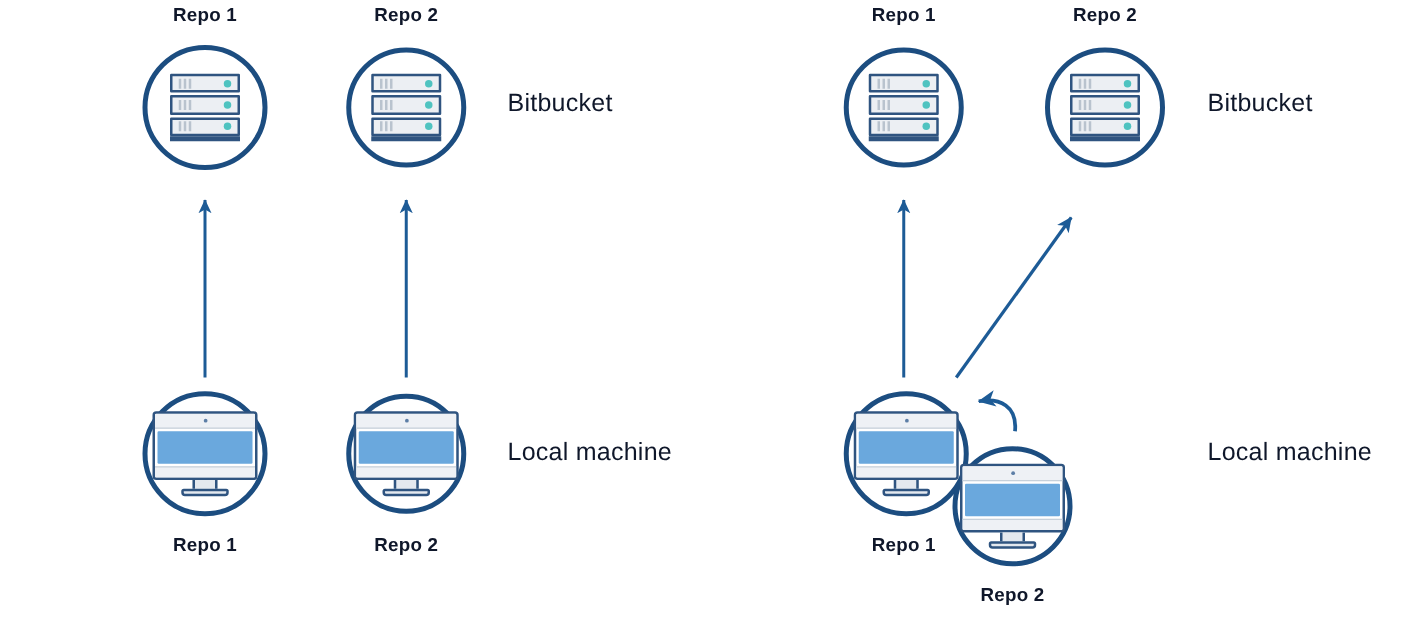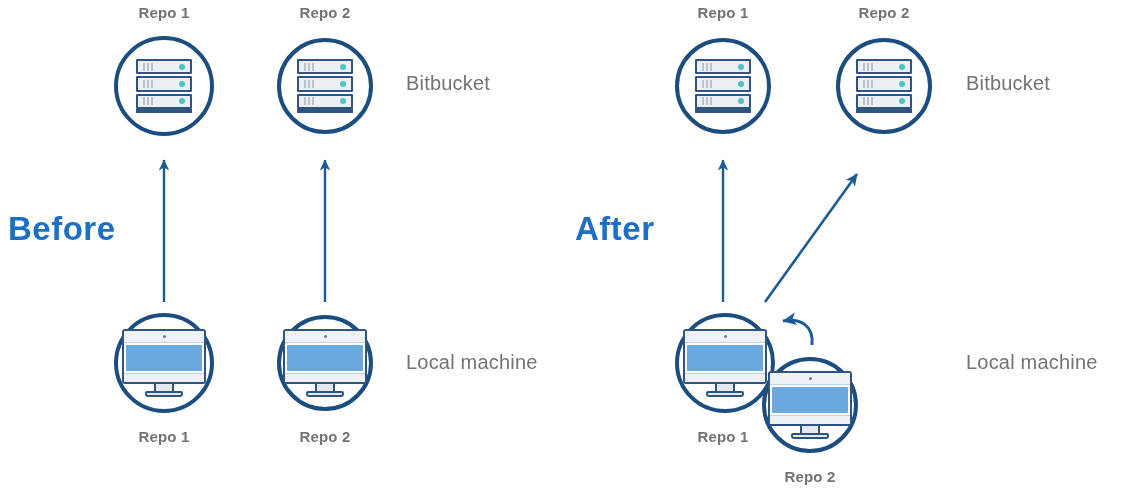--- a/index.html
+++ b/index.html
@@ -9,21 +9,21 @@
     background:#ffffff;
     font-family:"Liberation Sans", sans-serif;
     overflow:hidden;
   }
   #stage{position:relative;width:1134px;height:495px;}
 
   
   .lbl{
     position:absolute;
     white-space:nowrap;
-    color:#737373;
+    color:#0f172a;
     font-family:"Liberation Sans", sans-serif;
     letter-spacing:.2px;
   }
   .lbl-small{font-size:15px;font-weight:600;transform:translateX(-50%);}
   .lbl-big{font-size:33px;font-weight:700;letter-spacing:.5px;}
   .lbl-side{font-size:20px;font-weight:500;}
   .phase{color:#1d6fc6;}
 
   
   .node{
@@ -110,21 +110,20 @@
 
     <line x1="325" y1="302" x2="325" y2="160" stroke="#1d5b96" stroke-width="2.4" marker-end="url(#ah)"></line>
 
     <line x1="723" y1="302" x2="723" y2="160" stroke="#1d5b96" stroke-width="2.4" marker-end="url(#ah)"></line>
 
     <line x1="765" y1="302" x2="857" y2="174" stroke="#1d5b96" stroke-width="2.6" marker-end="url(#ah)"></line>
 
     <path d="M 812 345 C 814 325 800 318 783 321" fill="none" stroke="#1d5b96" stroke-width="3" marker-end="url(#ah)"></path>
   </svg>
 
-  <div class="lbl lbl-big phase" style="left:8px;top:210px;">Before</div>
 
   <div class="lbl lbl-small" style="left:164px;top:4px;">Repo 1</div>
   <div class="node ring" style="left:114px;top:36px;width:100px;height:100px;">
     <div class="server">
       <div class="rack">
           <div class="bars">
             <i></i>
             <i></i>
             <i></i>
           </div>
@@ -206,21 +205,20 @@
         <div class="mon-bottom"></div>
       </div>
       <div class="mon-neck"></div>
       <div class="mon-foot"></div>
     </div>
   </div>
   <div class="lbl lbl-small" style="left:325px;top:428px;">Repo 2</div>
 
   <div class="lbl lbl-side" style="left:406px;top:351px;">Local machine</div>
 
-  <div class="lbl lbl-big phase" style="left:575px;top:210px;">After</div>
 
   <div class="lbl lbl-small" style="left:723px;top:4px;">Repo 1</div>
   <div class="node ring" style="left:675px;top:38px;width:96px;height:96px;">
     <div class="server">
       <div class="rack">
           <div class="bars">
             <i></i>
             <i></i>
             <i></i>
           </div>

